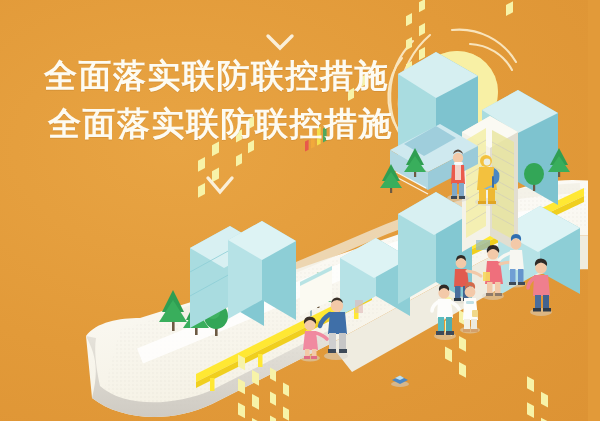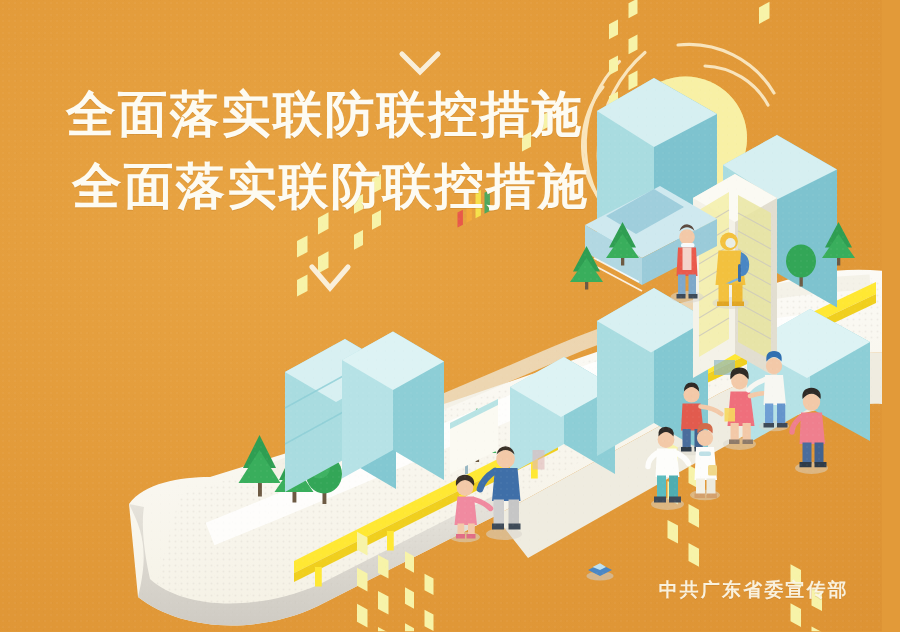--- a/index.html
+++ b/index.html
@@ -511,15 +511,14 @@
     </g>
   </svg>
 
   <div id="grain"></div>
 
   <div id="headline">
     <span class="l1">全面落实联防联控措施</span>
     <span class="l2">全面落实联防联控措施</span>
   </div>
 
-  <div id="signature">中共广东省委宣传部</div>
 
 </div>
 
 </body></html>

